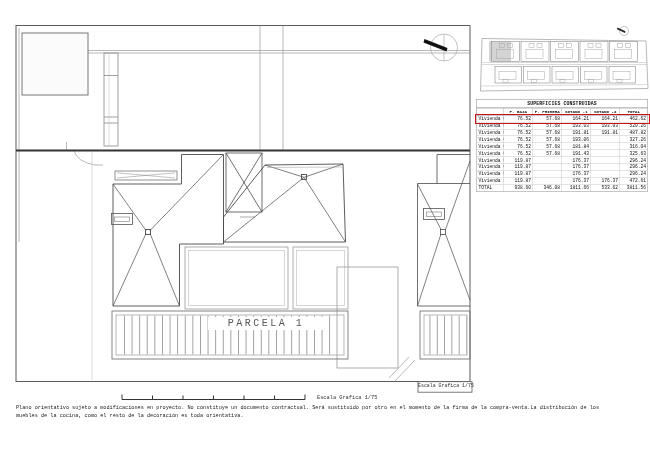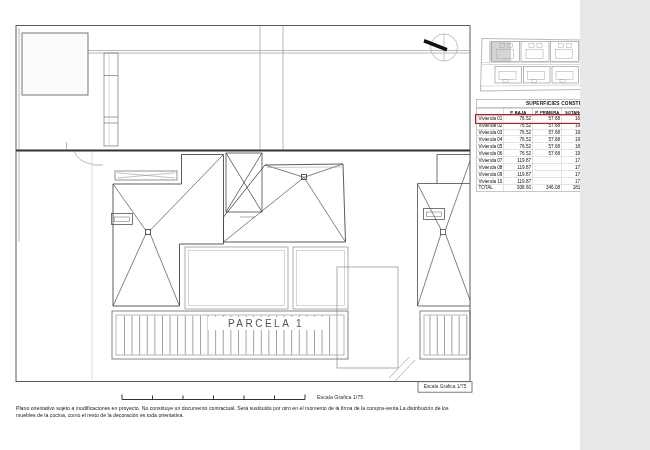--- a/index.html
+++ b/index.html
@@ -1,17 +1,17 @@
 <!DOCTYPE html>
 <html><head>
 <meta charset="utf-8">
 <style>
   html,body{margin:0;padding:0;background:#e8e8e8;}
-  .sheet{position:relative;width:580px;height:450px;background:#ffffff;overflow:hidden;
-         font-family:Liberation Sans, sans-serif;color:#222;}
+  .sheet{position:relative;width:650px;height:450px;background:#ffffff;overflow:hidden;
+         font-family:Liberation Mono, monospace;color:#222;}
   .sheet svg{position:absolute;left:0;top:0;}
   .abs{position:absolute;}
   .half{transform:scale(0.5);transform-origin:0 0;}
 
   
   .parcela-label{left:208px;top:317px;width:116px;text-align:center;background:#fff;
     font-size:10px;letter-spacing:2.5px;color:#555;padding:1px 0;}
 
   
   .scalebar-label-wrap{left:317px;top:394px;width:200px;height:16px;}

